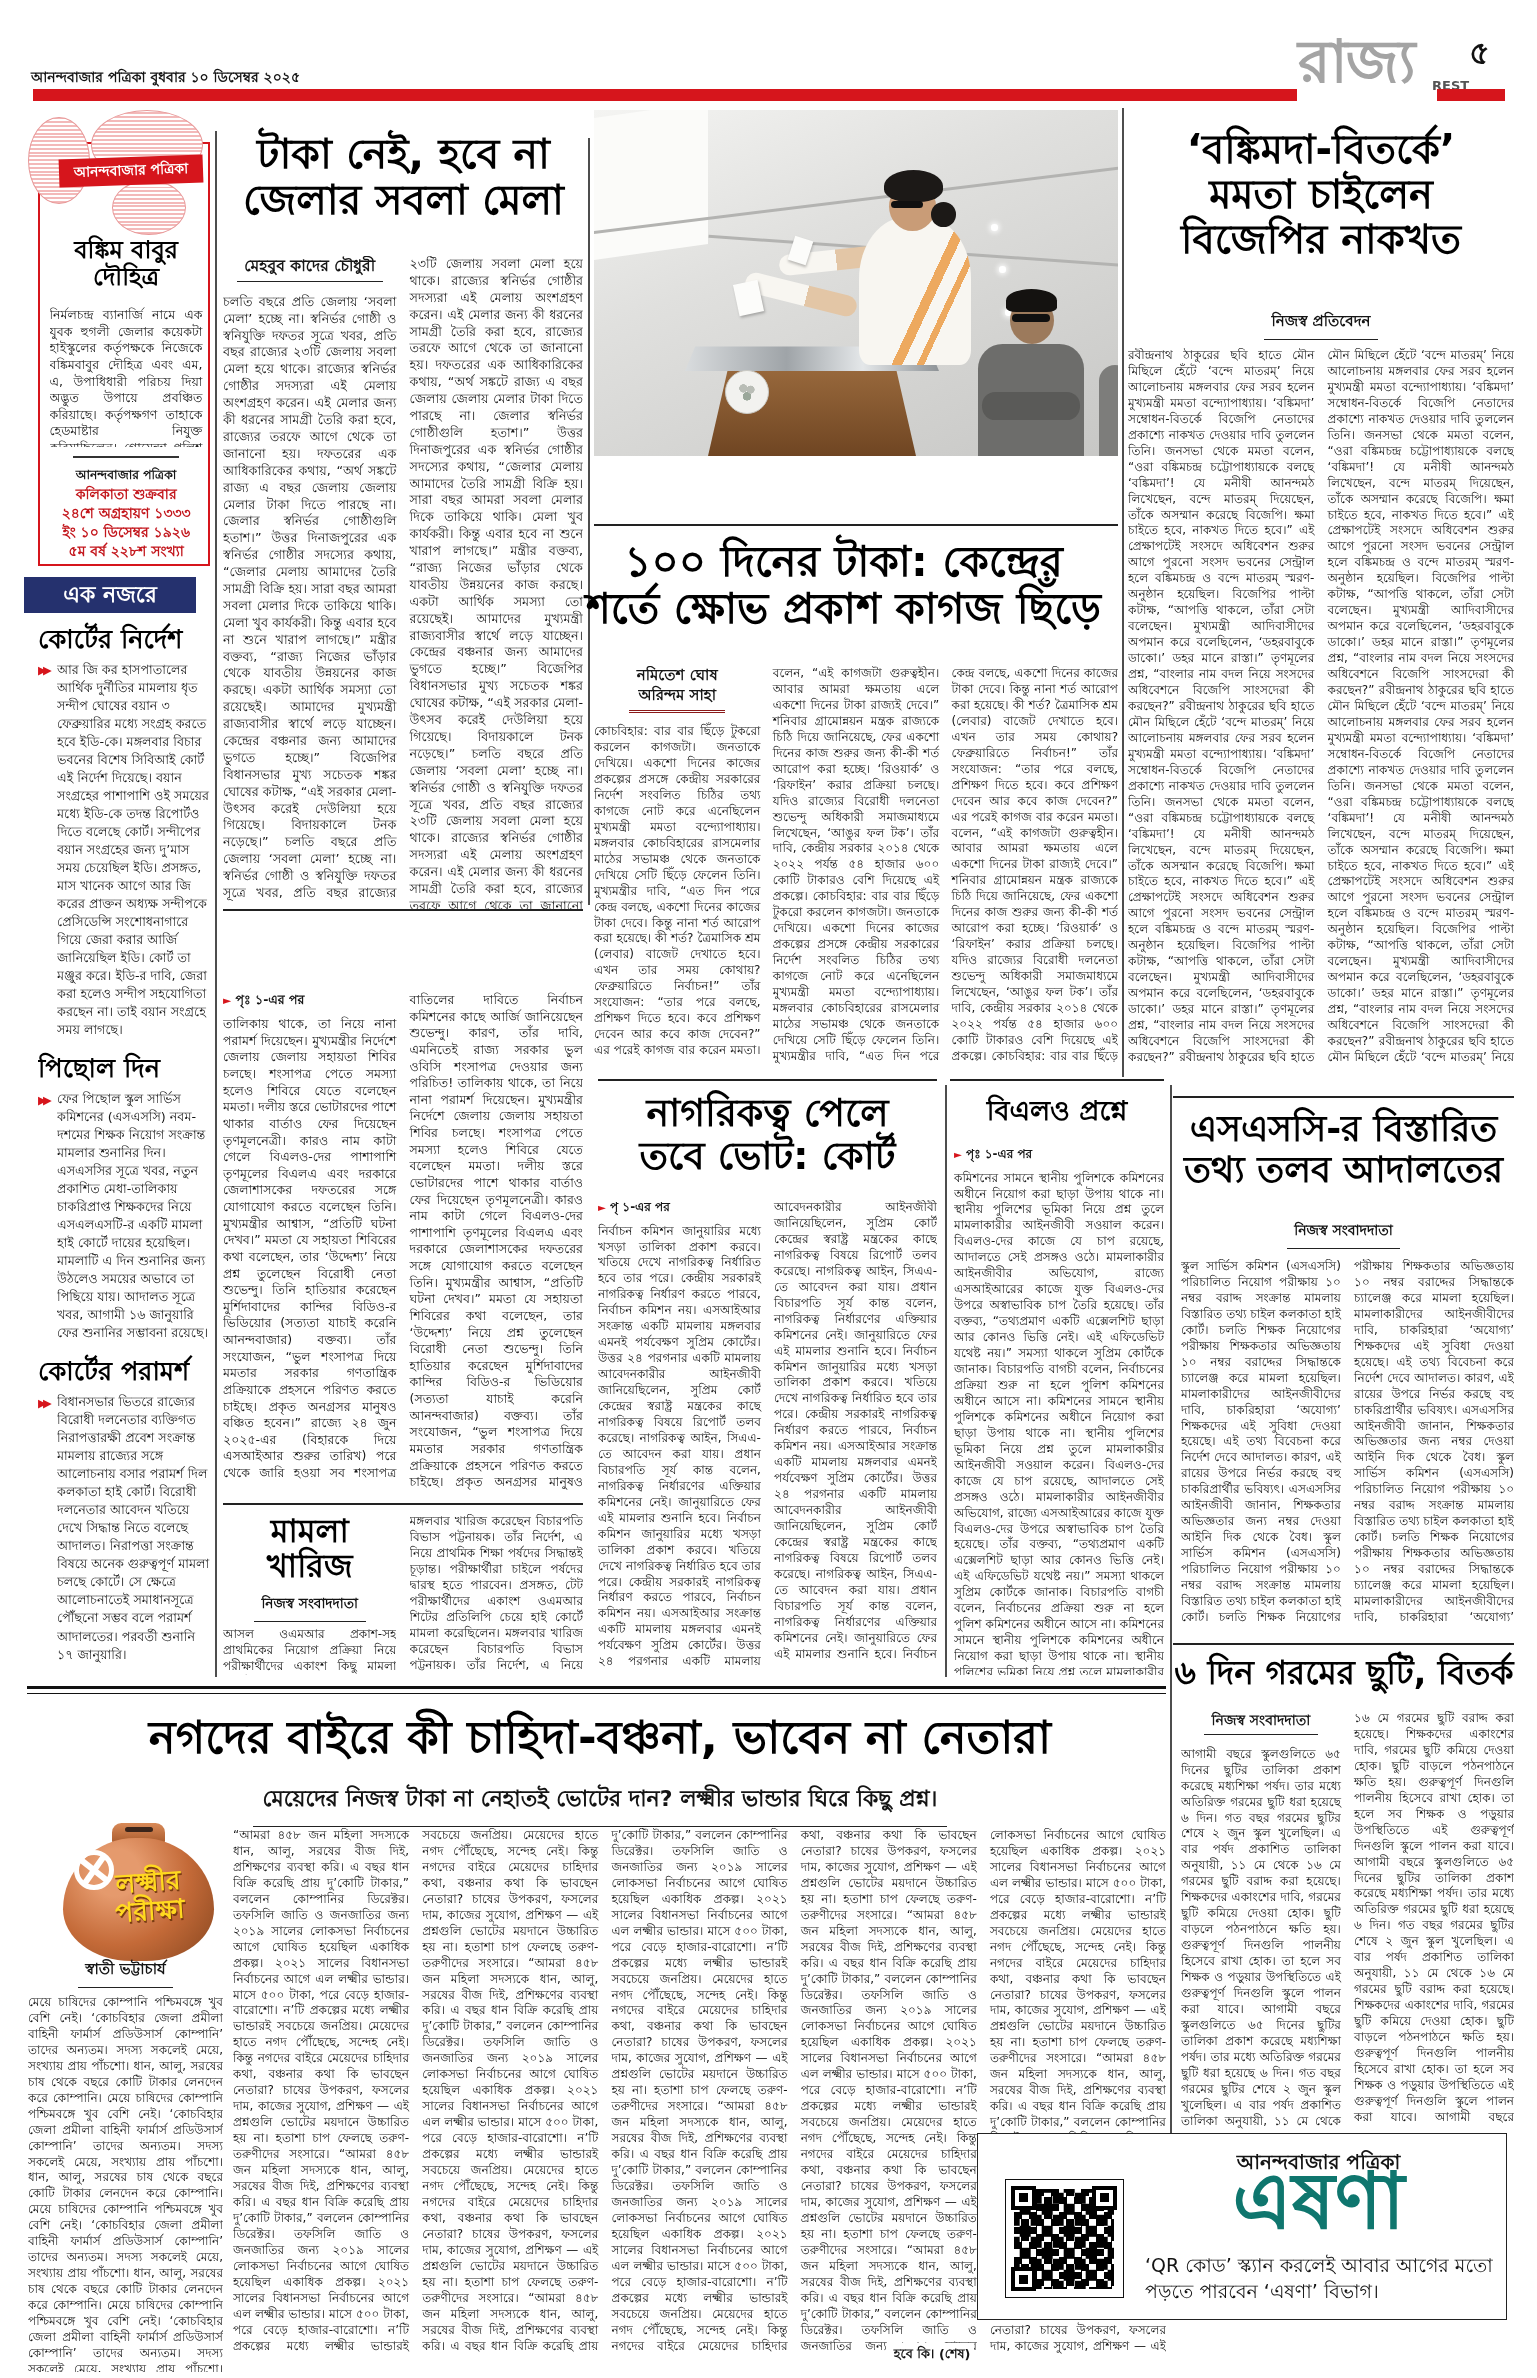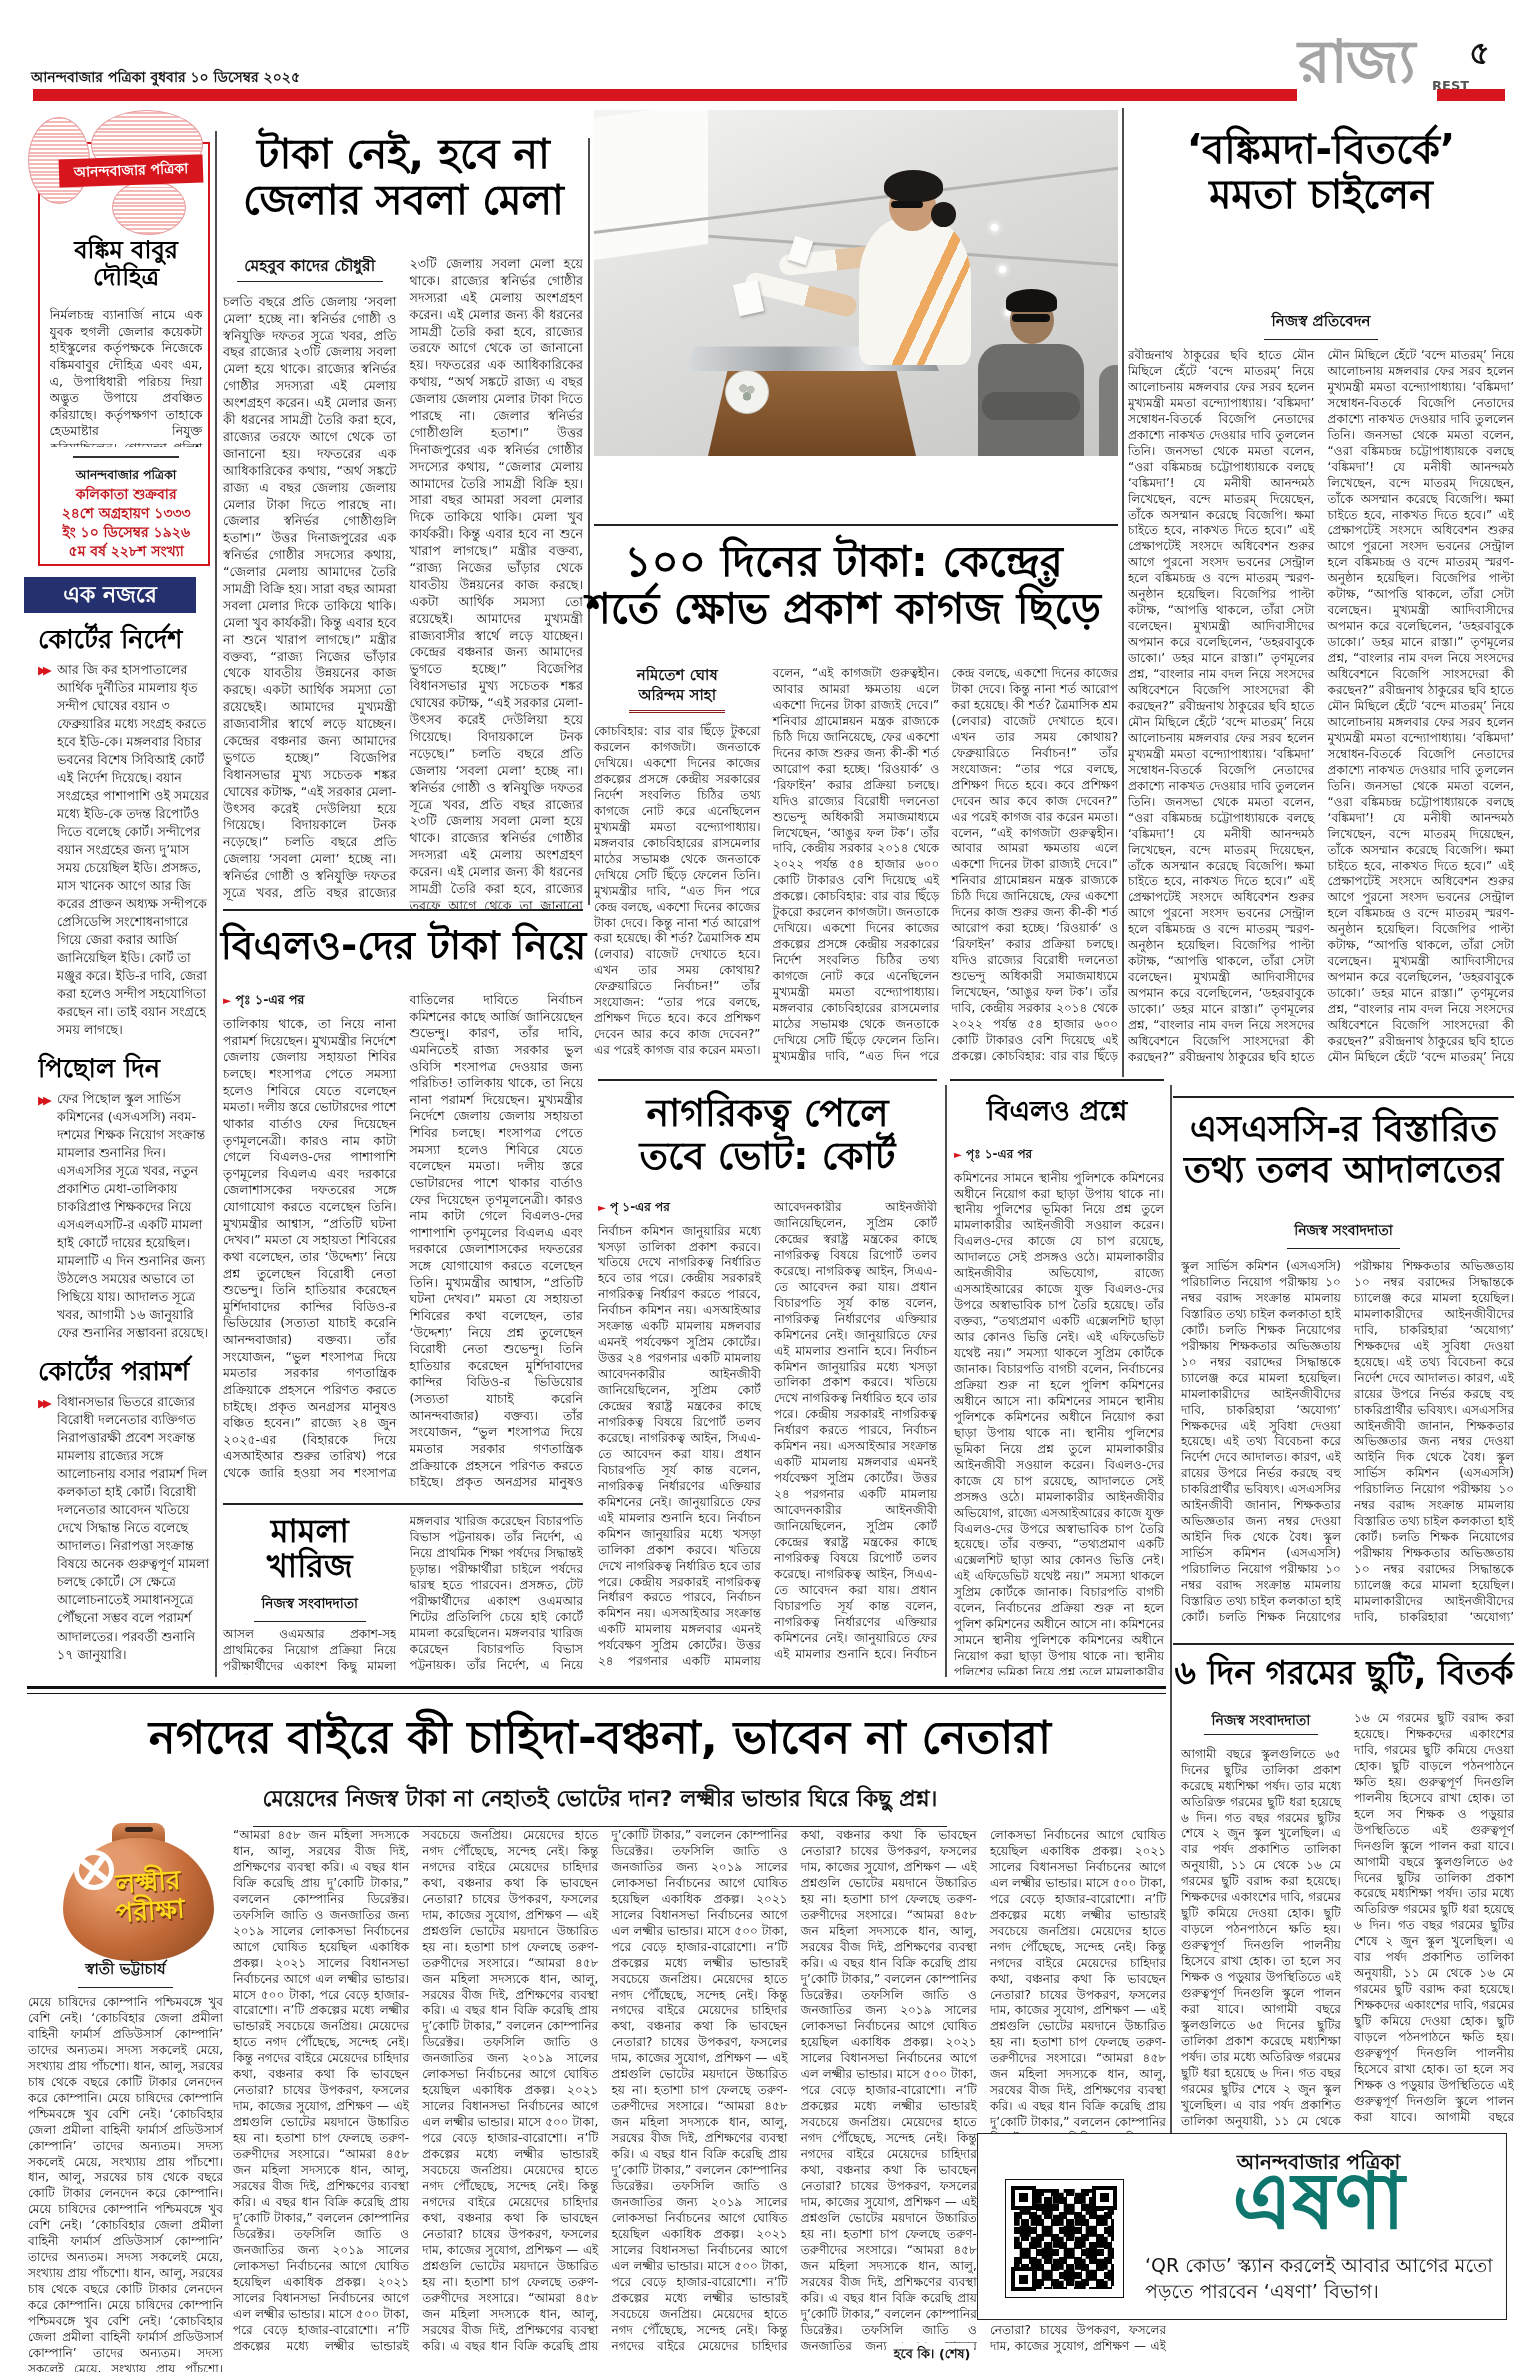--- a/index.html
+++ b/index.html
@@ -145,21 +145,20 @@
   </div>
   <div class="abs body-text cols2" style="left:223px;top:256px;width:360px;height:661px;font-size:12.7px;">
     <div class="byline" style="font-size:15.6px;">
       <span class="bl-inner">মেহবুব কাদের চৌধুরী</span>
     </div>
     <span>চলতি বছরে প্রতি জেলায় ‘সবলা মেলা’ হচ্ছে না। স্বনির্ভর গোষ্ঠী ও স্বনিযুক্তি দফতর সূত্রে খবর, প্রতি বছর রাজ্যের ২৩টি জেলায় সবলা মেলা হয়ে থাকে। রাজ্যের স্বনির্ভর গোষ্ঠীর সদস্যরা এই মেলায় অংশগ্রহণ করেন। এই মেলার জন্য কী ধরনের সামগ্রী তৈরি করা হবে, রাজ্যের তরফে আগে থেকে তা জানানো হয়। দফতরের এক আধিকারিকের কথায়, “অর্থ সঙ্কটে রাজ্য এ বছর জেলায় জেলায় মেলার টাকা দিতে পারছে না। জেলার স্বনির্ভর গোষ্ঠীগুলি হতাশ।” উত্তর দিনাজপুরের এক স্বনির্ভর গোষ্ঠীর সদস্যের কথায়, “জেলার মেলায় আমাদের তৈরি সামগ্রী বিক্রি হয়। সারা বছর আমরা সবলা মেলার দিকে তাকিয়ে থাকি। মেলা খুব কার্যকরী। কিন্তু এবার হবে না শুনে খারাপ লাগছে।” মন্ত্রীর বক্তব্য, “রাজ্য নিজের ভাঁড়ার থেকে যাবতীয় উন্নয়নের কাজ করছে। একটা আর্থিক সমস্যা তো রয়েছেই। আমাদের মুখ্যমন্ত্রী রাজ্যবাসীর স্বার্থে লড়ে যাচ্ছেন। কেন্দ্রের বঞ্চনার জন্য আমাদের ভুগতে হচ্ছে।” বিজেপির বিধানসভার মুখ্য সচেতক শঙ্কর ঘোষের কটাক্ষ, “এই সরকার মেলা-উৎসব করেই দেউলিয়া হয়ে গিয়েছে। বিদায়কালে টনক নড়েছে।” চলতি বছরে প্রতি জেলায় ‘সবলা মেলা’ হচ্ছে না। স্বনির্ভর গোষ্ঠী ও স্বনিযুক্তি দফতর সূত্রে খবর, প্রতি বছর রাজ্যের ২৩টি জেলায় সবলা মেলা হয়ে থাকে। রাজ্যের স্বনির্ভর গোষ্ঠীর সদস্যরা এই মেলায় অংশগ্রহণ করেন। এই মেলার জন্য কী ধরনের সামগ্রী তৈরি করা হবে, রাজ্যের তরফে আগে থেকে তা জানানো হয়। দফতরের এক আধিকারিকের কথায়, “অর্থ সঙ্কটে রাজ্য এ বছর জেলায় জেলায় মেলার টাকা দিতে পারছে না। জেলার স্বনির্ভর গোষ্ঠীগুলি হতাশ।” উত্তর দিনাজপুরের এক স্বনির্ভর গোষ্ঠীর সদস্যের কথায়, “জেলার মেলায় আমাদের তৈরি সামগ্রী বিক্রি হয়। সারা বছর আমরা সবলা মেলার দিকে তাকিয়ে থাকি। মেলা খুব কার্যকরী। কিন্তু এবার হবে না শুনে খারাপ লাগছে।” মন্ত্রীর বক্তব্য, “রাজ্য নিজের ভাঁড়ার থেকে যাবতীয় উন্নয়নের কাজ করছে। একটা আর্থিক সমস্যা তো রয়েছেই। আমাদের মুখ্যমন্ত্রী রাজ্যবাসীর স্বার্থে লড়ে যাচ্ছেন। কেন্দ্রের বঞ্চনার জন্য আমাদের ভুগতে হচ্ছে।” বিজেপির বিধানসভার মুখ্য সচেতক শঙ্কর ঘোষের কটাক্ষ, “এই সরকার মেলা-উৎসব করেই দেউলিয়া হয়ে গিয়েছে। বিদায়কালে টনক নড়েছে।” চলতি বছরে প্রতি জেলায় ‘সবলা মেলা’ হচ্ছে না। স্বনির্ভর গোষ্ঠী ও স্বনিযুক্তি দফতর সূত্রে খবর, প্রতি বছর রাজ্যের ২৩টি জেলায় সবলা মেলা হয়ে থাকে। রাজ্যের স্বনির্ভর গোষ্ঠীর সদস্যরা এই মেলায় অংশগ্রহণ করেন। এই মেলার জন্য কী ধরনের সামগ্রী তৈরি করা হবে, রাজ্যের তরফে আগে থেকে তা জানানো হয়। দফতরের এক আধিকারিকের কথায়, “অর্থ সঙ্কটে রাজ্য এ বছর জেলায় জেলায় মেলার টাকা দিতে পারছে না। জেলার স্বনির্ভর গোষ্ঠীগুলি হতাশ।” উত্তর দিনাজপুরের এক স্বনির্ভর গোষ্ঠীর সদস্যের কথায়, “জেলার মেলায় আমাদের তৈরি সামগ্রী বিক্রি হয়। সারা বছর আমরা সবলা মেলার দিকে তাকিয়ে থাকি। মেলা খুব কার্যকরী। কিন্তু এবার হবে না শুনে খারাপ লাগছে।” মন্ত্রীর বক্তব্য, “রাজ্য নিজের ভাঁড়ার থেকে যাবতীয় উন্নয়নের কাজ করছে। একটা আর্থিক সমস্যা তো রয়েছেই। আমাদের মুখ্যমন্ত্রী রাজ্যবাসীর স্বার্থে লড়ে যাচ্ছেন। কেন্দ্রের বঞ্চনার জন্য আমাদের ভুগতে হচ্ছে।” বিজেপির বিধানসভার মুখ্য সচেতক শঙ্কর ঘোষের কটাক্ষ, “এই সরকার মেলা-উৎসব করেই দেউলিয়া হয়ে গিয়েছে। বিদায়কালে টনক নড়েছে।”</span>
   </div>
 
   <div class="hrule" style="left:223px;top:909px;width:360px;"></div>
 
-  <div class="abs headline" style="left:218px;top:924px;width:371px;font-size:39px;">বিএলও-দের টাকা নিয়ে</div>
   <div class="abs body-text cols2" style="left:223px;top:992px;width:360px;height:503px;font-size:12.5px;">
     <div class="marker">
       <span class="arr">►</span>
       <span>পৃঃ ১-এর পর</span>
     </div>
     <span>তালিকায় থাকে, তা নিয়ে নানা পরামর্শ দিয়েছেন। মুখ্যমন্ত্রীর নির্দেশে জেলায় জেলায় সহায়তা শিবির চলছে। শংসাপত্র পেতে সমস্যা হলেও শিবিরে যেতে বলেছেন মমতা। দলীয় স্তরে ভোটারদের পাশে থাকার বার্তাও ফের দিয়েছেন তৃণমূলনেত্রী। কারও নাম কাটা গেলে বিএলও-দের পাশাপাশি তৃণমূলের বিএলএ এবং দরকারে জেলাশাসকের দফতরের সঙ্গে যোগাযোগ করতে বলেছেন তিনি। মুখ্যমন্ত্রীর আশ্বাস, “প্রতিটি ঘটনা দেখব।” মমতা যে সহায়তা শিবিরের কথা বলেছেন, তার ‘উদ্দেশ্য’ নিয়ে প্রশ্ন তুলেছেন বিরোধী নেতা শুভেন্দু। তিনি হাতিয়ার করেছেন মুর্শিদাবাদের কান্দির বিডিও-র ভিডিয়োর (সত্যতা যাচাই করেনি আনন্দবাজার) বক্তব্য। তাঁর সংযোজন, “ভুল শংসাপত্র দিয়ে মমতার সরকার গণতান্ত্রিক প্রক্রিয়াকে প্রহসনে পরিণত করতে চাইছে। প্রকৃত অনগ্রসর মানুষও বঞ্চিত হবেন।” রাজ্যে ২৪ জুন ২০২৫-এর (বিহারকে দিয়ে এসআইআর শুরুর তারিখ) পরে থেকে জারি হওয়া সব শংসাপত্র বাতিলের দাবিতে নির্বাচন কমিশনের কাছে আর্জি জানিয়েছেন শুভেন্দু। কারণ, তাঁর দাবি, এমনিতেই রাজ্য সরকার ভুল ওবিসি শংসাপত্র দেওয়ার জন্য পরিচিত! তালিকায় থাকে, তা নিয়ে নানা পরামর্শ দিয়েছেন। মুখ্যমন্ত্রীর নির্দেশে জেলায় জেলায় সহায়তা শিবির চলছে। শংসাপত্র পেতে সমস্যা হলেও শিবিরে যেতে বলেছেন মমতা। দলীয় স্তরে ভোটারদের পাশে থাকার বার্তাও ফের দিয়েছেন তৃণমূলনেত্রী। কারও নাম কাটা গেলে বিএলও-দের পাশাপাশি তৃণমূলের বিএলএ এবং দরকারে জেলাশাসকের দফতরের সঙ্গে যোগাযোগ করতে বলেছেন তিনি। মুখ্যমন্ত্রীর আশ্বাস, “প্রতিটি ঘটনা দেখব।” মমতা যে সহায়তা শিবিরের কথা বলেছেন, তার ‘উদ্দেশ্য’ নিয়ে প্রশ্ন তুলেছেন বিরোধী নেতা শুভেন্দু। তিনি হাতিয়ার করেছেন মুর্শিদাবাদের কান্দির বিডিও-র ভিডিয়োর (সত্যতা যাচাই করেনি আনন্দবাজার) বক্তব্য। তাঁর সংযোজন, “ভুল শংসাপত্র দিয়ে মমতার সরকার গণতান্ত্রিক প্রক্রিয়াকে প্রহসনে পরিণত করতে চাইছে। প্রকৃত অনগ্রসর মানুষও বঞ্চিত হবেন।” রাজ্যে ২৪ জুন ২০২৫-এর (বিহারকে দিয়ে এসআইআর শুরুর তারিখ) পরে থেকে জারি হওয়া সব শংসাপত্র বাতিলের দাবিতে নির্বাচন কমিশনের কাছে আর্জি জানিয়েছেন শুভেন্দু। কারণ, তাঁর দাবি, এমনিতেই রাজ্য সরকার ভুল ওবিসি শংসাপত্র দেওয়ার জন্য পরিচিত!</span>
   </div>
 
   <div class="hrule" style="left:223px;top:1503px;width:360px;"></div>
 
@@ -221,20 +220,21 @@
         <span style="display:block;">নমিতেশ ঘোষ</span>
         <span style="display:block;">অরিন্দম সাহা</span>
       </span>
     </div>
     <span>কোচবিহার: বার বার ছিঁড়ে টুকরো করলেন কাগজটা। জনতাকে দেখিয়ে। একশো দিনের কাজের প্রকল্পের প্রসঙ্গে কেন্দ্রীয় সরকারের নির্দেশ সংবলিত চিঠির তথ্য কাগজে নোট করে এনেছিলেন মুখ্যমন্ত্রী মমতা বন্দ্যোপাধ্যায়। মঙ্গলবার কোচবিহারের রাসমেলার মাঠের সভামঞ্চ থেকে জনতাকে দেখিয়ে সেটি ছিঁড়ে ফেলেন তিনি। মুখ্যমন্ত্রীর দাবি, “এত দিন পরে কেন্দ্র বলছে, একশো দিনের কাজের টাকা দেবে। কিন্তু নানা শর্ত আরোপ করা হয়েছে। কী শর্ত? ত্রৈমাসিক শ্রম (লেবার) বাজেট দেখাতে হবে। এখন তার সময় কোথায়? ফেব্রুয়ারিতে নির্বাচন!” তাঁর সংযোজন: “তার পরে বলছে, প্রশিক্ষণ দিতে হবে। কবে প্রশিক্ষণ দেবেন আর কবে কাজ দেবেন?” এর পরেই কাগজ বার করেন মমতা। বলেন, “এই কাগজটা গুরুত্বহীন। আবার আমরা ক্ষমতায় এলে একশো দিনের টাকা রাজ্যই দেবে।” শনিবার গ্রামোন্নয়ন মন্ত্রক রাজ্যকে চিঠি দিয়ে জানিয়েছে, ফের একশো দিনের কাজ শুরুর জন্য কী-কী শর্ত আরোপ করা হচ্ছে। ‘রিওয়ার্ক’ ও ‘রিফাইন’ করার প্রক্রিয়া চলছে। যদিও রাজ্যের বিরোধী দলনেতা শুভেন্দু অধিকারী সমাজমাধ্যমে লিখেছেন, ‘আঙুর ফল টক’। তাঁর দাবি, কেন্দ্রীয় সরকার ২০১৪ থেকে ২০২২ পর্যন্ত ৫৪ হাজার ৬০০ কোটি টাকারও বেশি দিয়েছে এই প্রকল্পে। কোচবিহার: বার বার ছিঁড়ে টুকরো করলেন কাগজটা। জনতাকে দেখিয়ে। একশো দিনের কাজের প্রকল্পের প্রসঙ্গে কেন্দ্রীয় সরকারের নির্দেশ সংবলিত চিঠির তথ্য কাগজে নোট করে এনেছিলেন মুখ্যমন্ত্রী মমতা বন্দ্যোপাধ্যায়। মঙ্গলবার কোচবিহারের রাসমেলার মাঠের সভামঞ্চ থেকে জনতাকে দেখিয়ে সেটি ছিঁড়ে ফেলেন তিনি। মুখ্যমন্ত্রীর দাবি, “এত দিন পরে কেন্দ্র বলছে, একশো দিনের কাজের টাকা দেবে। কিন্তু নানা শর্ত আরোপ করা হয়েছে। কী শর্ত? ত্রৈমাসিক শ্রম (লেবার) বাজেট দেখাতে হবে। এখন তার সময় কোথায়? ফেব্রুয়ারিতে নির্বাচন!” তাঁর সংযোজন: “তার পরে বলছে, প্রশিক্ষণ দিতে হবে। কবে প্রশিক্ষণ দেবেন আর কবে কাজ দেবেন?” এর পরেই কাগজ বার করেন মমতা। বলেন, “এই কাগজটা গুরুত্বহীন। আবার আমরা ক্ষমতায় এলে একশো দিনের টাকা রাজ্যই দেবে।” শনিবার গ্রামোন্নয়ন মন্ত্রক রাজ্যকে চিঠি দিয়ে জানিয়েছে, ফের একশো দিনের কাজ শুরুর জন্য কী-কী শর্ত আরোপ করা হচ্ছে। ‘রিওয়ার্ক’ ও ‘রিফাইন’ করার প্রক্রিয়া চলছে। যদিও রাজ্যের বিরোধী দলনেতা শুভেন্দু অধিকারী সমাজমাধ্যমে লিখেছেন, ‘আঙুর ফল টক’। তাঁর দাবি, কেন্দ্রীয় সরকার ২০১৪ থেকে ২০২২ পর্যন্ত ৫৪ হাজার ৬০০ কোটি টাকারও বেশি দিয়েছে এই প্রকল্পে। কোচবিহার: বার বার ছিঁড়ে টুকরো করলেন কাগজটা। জনতাকে দেখিয়ে। একশো দিনের কাজের প্রকল্পের প্রসঙ্গে কেন্দ্রীয় সরকারের নির্দেশ সংবলিত চিঠির তথ্য কাগজে নোট করে এনেছিলেন মুখ্যমন্ত্রী মমতা বন্দ্যোপাধ্যায়। মঙ্গলবার কোচবিহারের রাসমেলার মাঠের সভামঞ্চ থেকে জনতাকে দেখিয়ে সেটি ছিঁড়ে ফেলেন তিনি। মুখ্যমন্ত্রীর দাবি, “এত দিন পরে কেন্দ্র বলছে, একশো দিনের কাজের টাকা দেবে। কিন্তু নানা শর্ত আরোপ করা হয়েছে। কী শর্ত? ত্রৈমাসিক শ্রম (লেবার) বাজেট দেখাতে হবে। এখন তার সময় কোথায়? ফেব্রুয়ারিতে নির্বাচন!” তাঁর সংযোজন: “তার পরে বলছে, প্রশিক্ষণ দিতে হবে। কবে প্রশিক্ষণ দেবেন আর কবে কাজ দেবেন?” এর পরেই কাগজ বার করেন মমতা। বলেন, “এই কাগজটা গুরুত্বহীন। আবার আমরা ক্ষমতায় এলে একশো দিনের টাকা রাজ্যই দেবে।” শনিবার গ্রামোন্নয়ন মন্ত্রক রাজ্যকে চিঠি দিয়ে জানিয়েছে, ফের একশো দিনের কাজ শুরুর জন্য কী-কী শর্ত আরোপ করা হচ্ছে। ‘রিওয়ার্ক’ ও ‘রিফাইন’ করার প্রক্রিয়া চলছে। যদিও রাজ্যের বিরোধী দলনেতা শুভেন্দু অধিকারী সমাজমাধ্যমে লিখেছেন, ‘আঙুর ফল টক’। তাঁর দাবি, কেন্দ্রীয় সরকার ২০১৪ থেকে ২০২২ পর্যন্ত ৫৪ হাজার ৬০০ কোটি টাকারও বেশি দিয়েছে এই প্রকল্পে।</span>
   </div>
 
   <div class="abs headline" style="left:1128px;top:127px;width:386px;font-size:40px;">
     <div>‘বঙ্কিমদা-বিতর্কে’</div>
     <div>মমতা চাইলেন</div>
+    <div>বিজেপির নাকখত</div>
   </div>
   <div class="abs byline" style="left:1128px;top:309px;width:386px;font-size:15px;">
     <span class="bl-inner">নিজস্ব প্রতিবেদন</span>
   </div>
   <div class="abs body-text cols2" style="left:1128px;top:348px;width:386px;height:725px;font-size:12px;">
     <span>রবীন্দ্রনাথ ঠাকুরের ছবি হাতে মৌন মিছিলে হেঁটে ‘বন্দে মাতরম্‌’ নিয়ে আলোচনায় মঙ্গলবার ফের সরব হলেন মুখ্যমন্ত্রী মমতা বন্দ্যোপাধ্যায়। ‘বঙ্কিমদা’ সম্বোধন-বিতর্কে বিজেপি নেতাদের প্রকাশ্যে নাকখত দেওয়ার দাবি তুললেন তিনি। জনসভা থেকে মমতা বলেন, “ওরা বঙ্কিমচন্দ্র চট্টোপাধ্যায়কে বলছে ‘বঙ্কিমদা’! যে মনীষী আনন্দমঠ লিখেছেন, বন্দে মাতরম্‌ দিয়েছেন, তাঁকে অসম্মান করেছে বিজেপি। ক্ষমা চাইতে হবে, নাকখত দিতে হবে।” এই প্রেক্ষাপটেই সংসদে অধিবেশন শুরুর আগে পুরনো সংসদ ভবনের সেন্ট্রাল হলে বঙ্কিমচন্দ্র ও বন্দে মাতরম্‌ স্মরণ-অনুষ্ঠান হয়েছিল। বিজেপির পাল্টা কটাক্ষ, “আপত্তি থাকলে, তাঁরা সেটা বলেছেন। মুখ্যমন্ত্রী আদিবাসীদের অপমান করে বলেছিলেন, ‘ডহরবাবুকে ডাকো।’ ডহর মানে রাস্তা।” তৃণমূলের প্রশ্ন, “বাংলার নাম বদল নিয়ে সংসদের অধিবেশনে বিজেপি সাংসদেরা কী করছেন?” রবীন্দ্রনাথ ঠাকুরের ছবি হাতে মৌন মিছিলে হেঁটে ‘বন্দে মাতরম্‌’ নিয়ে আলোচনায় মঙ্গলবার ফের সরব হলেন মুখ্যমন্ত্রী মমতা বন্দ্যোপাধ্যায়। ‘বঙ্কিমদা’ সম্বোধন-বিতর্কে বিজেপি নেতাদের প্রকাশ্যে নাকখত দেওয়ার দাবি তুললেন তিনি। জনসভা থেকে মমতা বলেন, “ওরা বঙ্কিমচন্দ্র চট্টোপাধ্যায়কে বলছে ‘বঙ্কিমদা’! যে মনীষী আনন্দমঠ লিখেছেন, বন্দে মাতরম্‌ দিয়েছেন, তাঁকে অসম্মান করেছে বিজেপি। ক্ষমা চাইতে হবে, নাকখত দিতে হবে।” এই প্রেক্ষাপটেই সংসদে অধিবেশন শুরুর আগে পুরনো সংসদ ভবনের সেন্ট্রাল হলে বঙ্কিমচন্দ্র ও বন্দে মাতরম্‌ স্মরণ-অনুষ্ঠান হয়েছিল। বিজেপির পাল্টা কটাক্ষ, “আপত্তি থাকলে, তাঁরা সেটা বলেছেন। মুখ্যমন্ত্রী আদিবাসীদের অপমান করে বলেছিলেন, ‘ডহরবাবুকে ডাকো।’ ডহর মানে রাস্তা।” তৃণমূলের প্রশ্ন, “বাংলার নাম বদল নিয়ে সংসদের অধিবেশনে বিজেপি সাংসদেরা কী করছেন?” রবীন্দ্রনাথ ঠাকুরের ছবি হাতে মৌন মিছিলে হেঁটে ‘বন্দে মাতরম্‌’ নিয়ে আলোচনায় মঙ্গলবার ফের সরব হলেন মুখ্যমন্ত্রী মমতা বন্দ্যোপাধ্যায়। ‘বঙ্কিমদা’ সম্বোধন-বিতর্কে বিজেপি নেতাদের প্রকাশ্যে নাকখত দেওয়ার দাবি তুললেন তিনি। জনসভা থেকে মমতা বলেন, “ওরা বঙ্কিমচন্দ্র চট্টোপাধ্যায়কে বলছে ‘বঙ্কিমদা’! যে মনীষী আনন্দমঠ লিখেছেন, বন্দে মাতরম্‌ দিয়েছেন, তাঁকে অসম্মান করেছে বিজেপি। ক্ষমা চাইতে হবে, নাকখত দিতে হবে।” এই প্রেক্ষাপটেই সংসদে অধিবেশন শুরুর আগে পুরনো সংসদ ভবনের সেন্ট্রাল হলে বঙ্কিমচন্দ্র ও বন্দে মাতরম্‌ স্মরণ-অনুষ্ঠান হয়েছিল। বিজেপির পাল্টা কটাক্ষ, “আপত্তি থাকলে, তাঁরা সেটা বলেছেন। মুখ্যমন্ত্রী আদিবাসীদের অপমান করে বলেছিলেন, ‘ডহরবাবুকে ডাকো।’ ডহর মানে রাস্তা।” তৃণমূলের প্রশ্ন, “বাংলার নাম বদল নিয়ে সংসদের অধিবেশনে বিজেপি সাংসদেরা কী করছেন?” রবীন্দ্রনাথ ঠাকুরের ছবি হাতে মৌন মিছিলে হেঁটে ‘বন্দে মাতরম্‌’ নিয়ে আলোচনায় মঙ্গলবার ফের সরব হলেন মুখ্যমন্ত্রী মমতা বন্দ্যোপাধ্যায়। ‘বঙ্কিমদা’ সম্বোধন-বিতর্কে বিজেপি নেতাদের প্রকাশ্যে নাকখত দেওয়ার দাবি তুললেন তিনি। জনসভা থেকে মমতা বলেন, “ওরা বঙ্কিমচন্দ্র চট্টোপাধ্যায়কে বলছে ‘বঙ্কিমদা’! যে মনীষী আনন্দমঠ লিখেছেন, বন্দে মাতরম্‌ দিয়েছেন, তাঁকে অসম্মান করেছে বিজেপি। ক্ষমা চাইতে হবে, নাকখত দিতে হবে।” এই প্রেক্ষাপটেই সংসদে অধিবেশন শুরুর আগে পুরনো সংসদ ভবনের সেন্ট্রাল হলে বঙ্কিমচন্দ্র ও বন্দে মাতরম্‌ স্মরণ-অনুষ্ঠান হয়েছিল। বিজেপির পাল্টা কটাক্ষ, “আপত্তি থাকলে, তাঁরা সেটা বলেছেন। মুখ্যমন্ত্রী আদিবাসীদের অপমান করে বলেছিলেন, ‘ডহরবাবুকে ডাকো।’ ডহর মানে রাস্তা।” তৃণমূলের প্রশ্ন, “বাংলার নাম বদল নিয়ে সংসদের অধিবেশনে বিজেপি সাংসদেরা কী করছেন?” রবীন্দ্রনাথ ঠাকুরের ছবি হাতে মৌন মিছিলে হেঁটে ‘বন্দে মাতরম্‌’ নিয়ে আলোচনায় মঙ্গলবার ফের সরব হলেন মুখ্যমন্ত্রী মমতা বন্দ্যোপাধ্যায়। ‘বঙ্কিমদা’ সম্বোধন-বিতর্কে বিজেপি নেতাদের প্রকাশ্যে নাকখত দেওয়ার দাবি তুললেন তিনি। জনসভা থেকে মমতা বলেন, “ওরা বঙ্কিমচন্দ্র চট্টোপাধ্যায়কে বলছে ‘বঙ্কিমদা’! যে মনীষী আনন্দমঠ লিখেছেন, বন্দে মাতরম্‌ দিয়েছেন, তাঁকে অসম্মান করেছে বিজেপি। ক্ষমা চাইতে হবে, নাকখত দিতে হবে।” এই প্রেক্ষাপটেই সংসদে অধিবেশন শুরুর আগে পুরনো সংসদ ভবনের সেন্ট্রাল হলে বঙ্কিমচন্দ্র ও বন্দে মাতরম্‌ স্মরণ-অনুষ্ঠান হয়েছিল। বিজেপির পাল্টা কটাক্ষ, “আপত্তি থাকলে, তাঁরা সেটা বলেছেন। মুখ্যমন্ত্রী আদিবাসীদের অপমান করে বলেছিলেন, ‘ডহরবাবুকে ডাকো।’ ডহর মানে রাস্তা।” তৃণমূলের প্রশ্ন, “বাংলার নাম বদল নিয়ে সংসদের অধিবেশনে বিজেপি সাংসদেরা কী করছেন?”</span>
   </div>
 
   <div class="hrule" style="left:598px;top:1079px;width:339px;"></div>
   <div class="abs headline" style="left:598px;top:1092px;width:339px;font-size:38px;">

